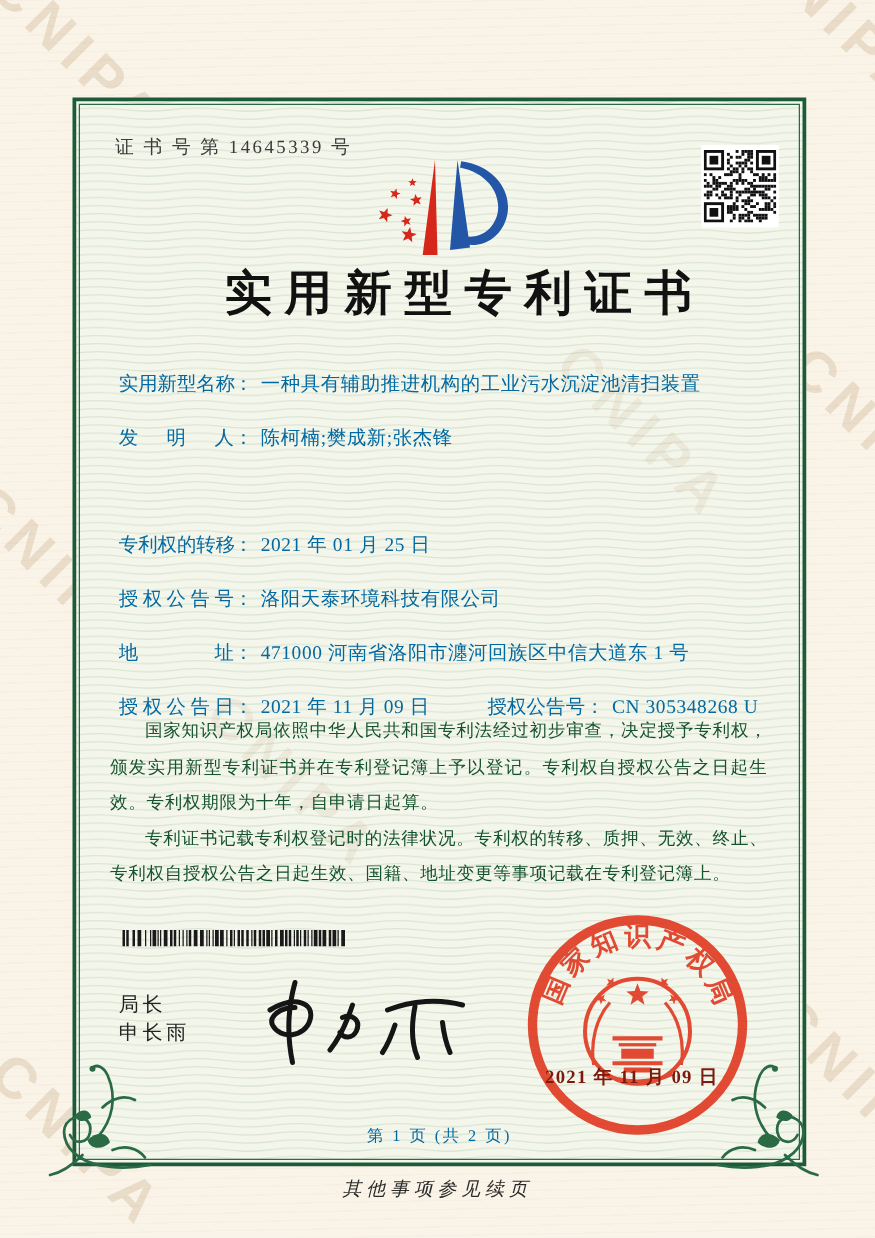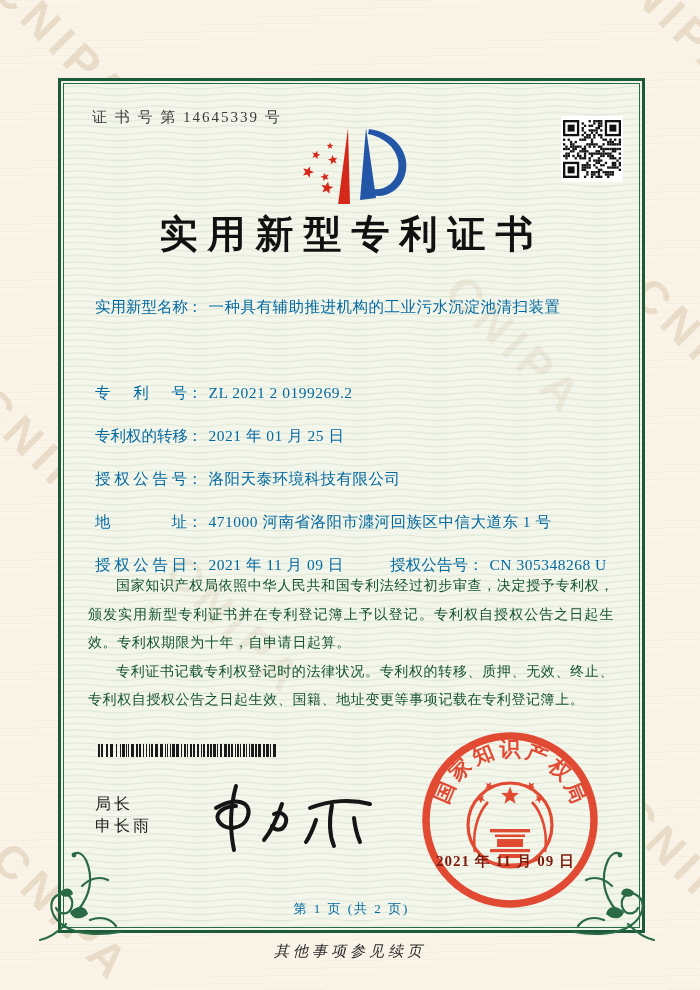--- a/index.html
+++ b/index.html
@@ -23,21 +23,21 @@
     background:#f4f6eb;
   }
   .frame-border{position:absolute;inset:0;border:3px solid #1d5a39;pointer-events:none;z-index:6;}
   .frame-border-inner{position:absolute;inset:5px;border:1px solid #2a6b45;pointer-events:none;z-index:6;}
   .waves{position:absolute;inset:0;z-index:0;}
   .cert-number{position:absolute;left:34px;top:30px;font-size:15px;color:#3a3a3a;letter-spacing:2px;z-index:3;}
   .logo{position:absolute;left:243px;top:40px;z-index:3;}
   .qr-box{position:absolute;left:503px;top:38px;width:62px;height:66px;background:#fff;z-index:3;display:flex;align-items:center;justify-content:center;}
   .title{
     position:absolute;left:0;top:131px;width:100%;text-align:center;
-    font-size:38px;font-weight:bold;letter-spacing:10px;color:#111;z-index:3;
+    font-size:38px;font-weight:bold;letter-spacing:10px;color:#111;z-index:3;padding-left:20px;
   }
   .field-row{position:absolute;left:37px;right:20px;font-size:15.5px;color:#0369a1;z-index:3;white-space:nowrap;}
   .flabel{display:inline-block;width:92px;text-align:justify;text-align-last:justify;vertical-align:bottom;}
   .fvalue{margin-left:6px;letter-spacing:.5px;}
   .fpair2{position:absolute;left:295px;top:0;}
   .fpair2 .flabel{width:78px;}
   .paras{position:absolute;left:30px;top:494px;width:526px;z-index:3;}
   .paras p{
     margin:0;font-size:14px;line-height:28.5px;text-indent:2em;
     color:#14532d;letter-spacing:.6px;text-align:justify;
@@ -320,22 +320,22 @@
         <rect x="2.3" y="43.699999999999996" width="11.5" height="11.5" fill="#fff"></rect>
         <rect x="4.6" y="46" width="6.8999999999999995" height="6.8999999999999995" fill="#111"></rect>
       </svg>
   </div>
 
   <div class="title">实用新型专利证书</div>
 
   <div class="field-row" style="top:219px">
     <span class="flabel">实用新型名称</span><span>：</span><span class="fvalue">一种具有辅助推进机构的工业污水沉淀池清扫装置</span>
   </div>
-  <div class="field-row" style="top:305px">
-    <span class="flabel">专利号</span><span>：</span><span class="fvalue">ZL 2021 2 0199269.2</span>
+  <div class="field-row" style="top:262px">
+    <span class="flabel">发明人</span><span>：</span><span class="fvalue">陈柯楠;樊成新;张杰锋</span>
   </div>
   <div class="field-row" style="top:348px">
     <span class="flabel">专利权的转移</span><span>：</span><span class="fvalue">2021 年 01 月 25 日</span>
   </div>
   <div class="field-row" style="top:391px">
     <span class="flabel">授权公告号</span><span>：</span><span class="fvalue">洛阳天泰环境科技有限公司</span>
   </div>
   <div class="field-row" style="top:434px">
     <span class="flabel">地址</span><span>：</span><span class="fvalue">471000 河南省洛阳市瀍河回族区中信大道东 1 号</span>
   </div>

